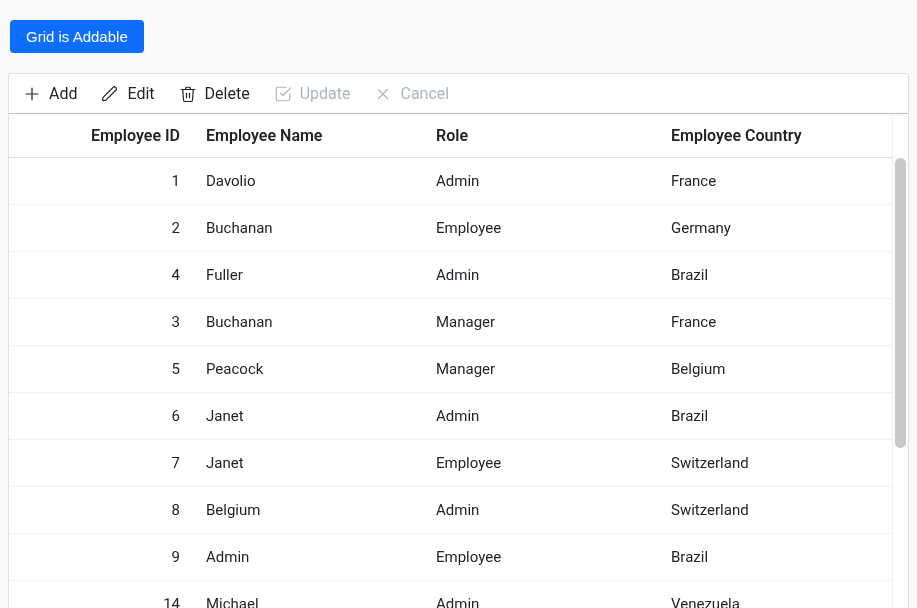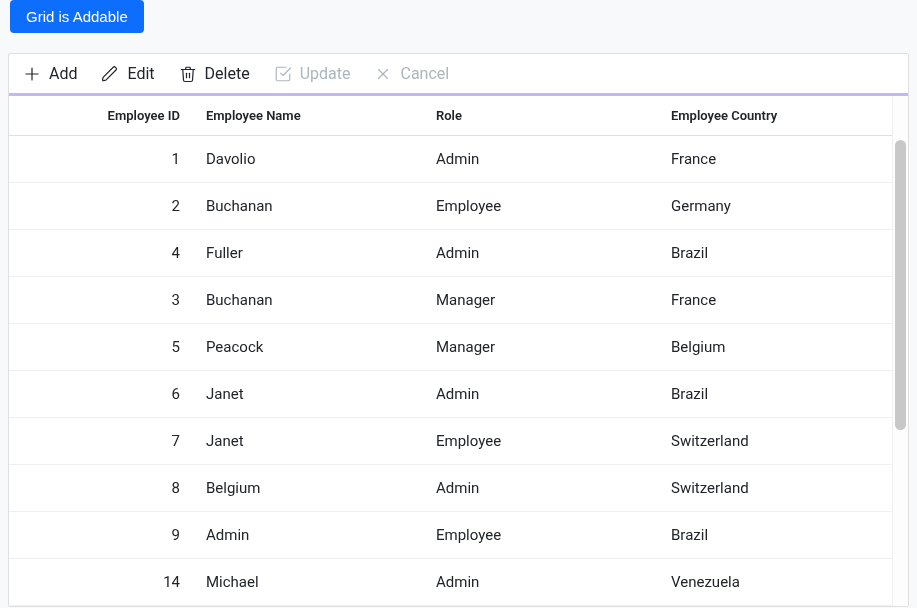--- a/index.html
+++ b/index.html
@@ -7,40 +7,40 @@
       font-family: "Segoe UI", -apple-system, BlinkMacSystemFont, Roboto, sans-serif;
       background: #f8f9fa;
       font-size: 14px;
       color: #212529;
       width: 917px;
       height: 608px;
       overflow: hidden;
     }
     .page-btn {
       display: inline-block;
-      margin: 0 0 12px 10px;
+      margin: 20px 0 12px 10px;
       padding: 8px 16px;
       background: #0d6efd;
       color: #fff;
       border: none;
       border-radius: 4px;
       font-size: 15px;
       cursor: pointer;
     }
     .grid-wrapper {
       margin: 8px 8px 0 8px;
       border: 1px solid #e0e0e0;
       background: #fff;
       border-radius: 2px;
     }
     .toolbar {
       display: flex;
       align-items: center;
       padding: 10px 14px;
-      border-bottom: 3px solid #c4b5fd;
+      border-bottom: 1px solid #c4b5fd;
       gap: 24px;
     }
     .toolbar-item {
       display: flex;
       align-items: center;
       gap: 8px;
       font-size: 16px;
       color: #212529;
       cursor: pointer;
       user-select: none;
@@ -65,21 +65,21 @@
     .grid-table-area {
       flex: 1;
     }
     table {
       width: 100%;
       border-collapse: collapse;
     }
     thead th {
       text-align: left;
       font-weight: 600;
-      font-size: 13px;
+      font-size: 16px;
       padding: 12px 12px;
       border-bottom: 1px solid #e0e0e0;
       color: #212529;
     }
     thead th.col-id { text-align: right; width: 185px; padding-right: 14px; }
     thead th.col-name { width: 230px; }
     thead th.col-role { width: 235px; }
     thead th.col-country { }
     tbody td {
       padding: 14px 12px;

